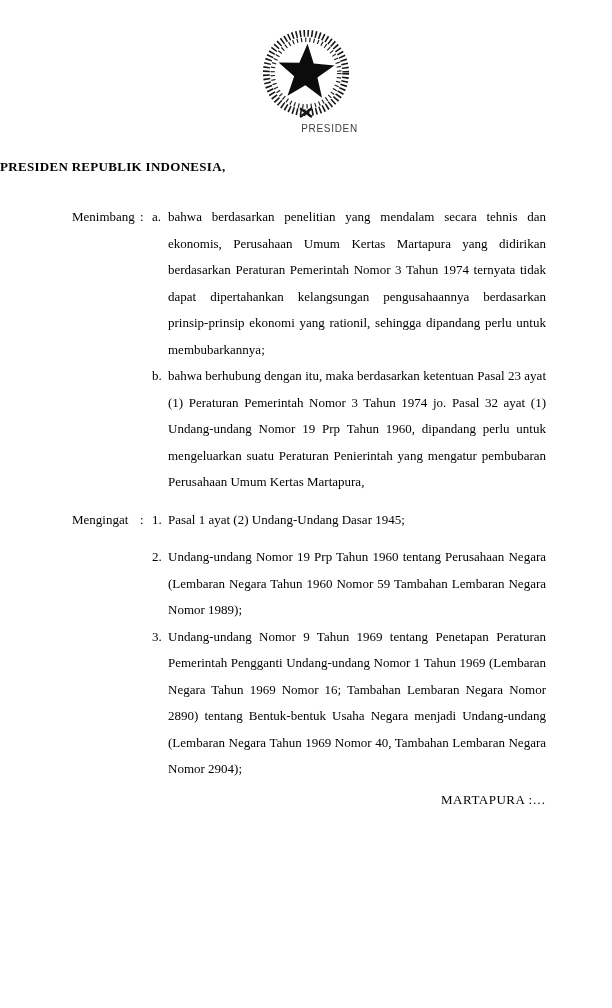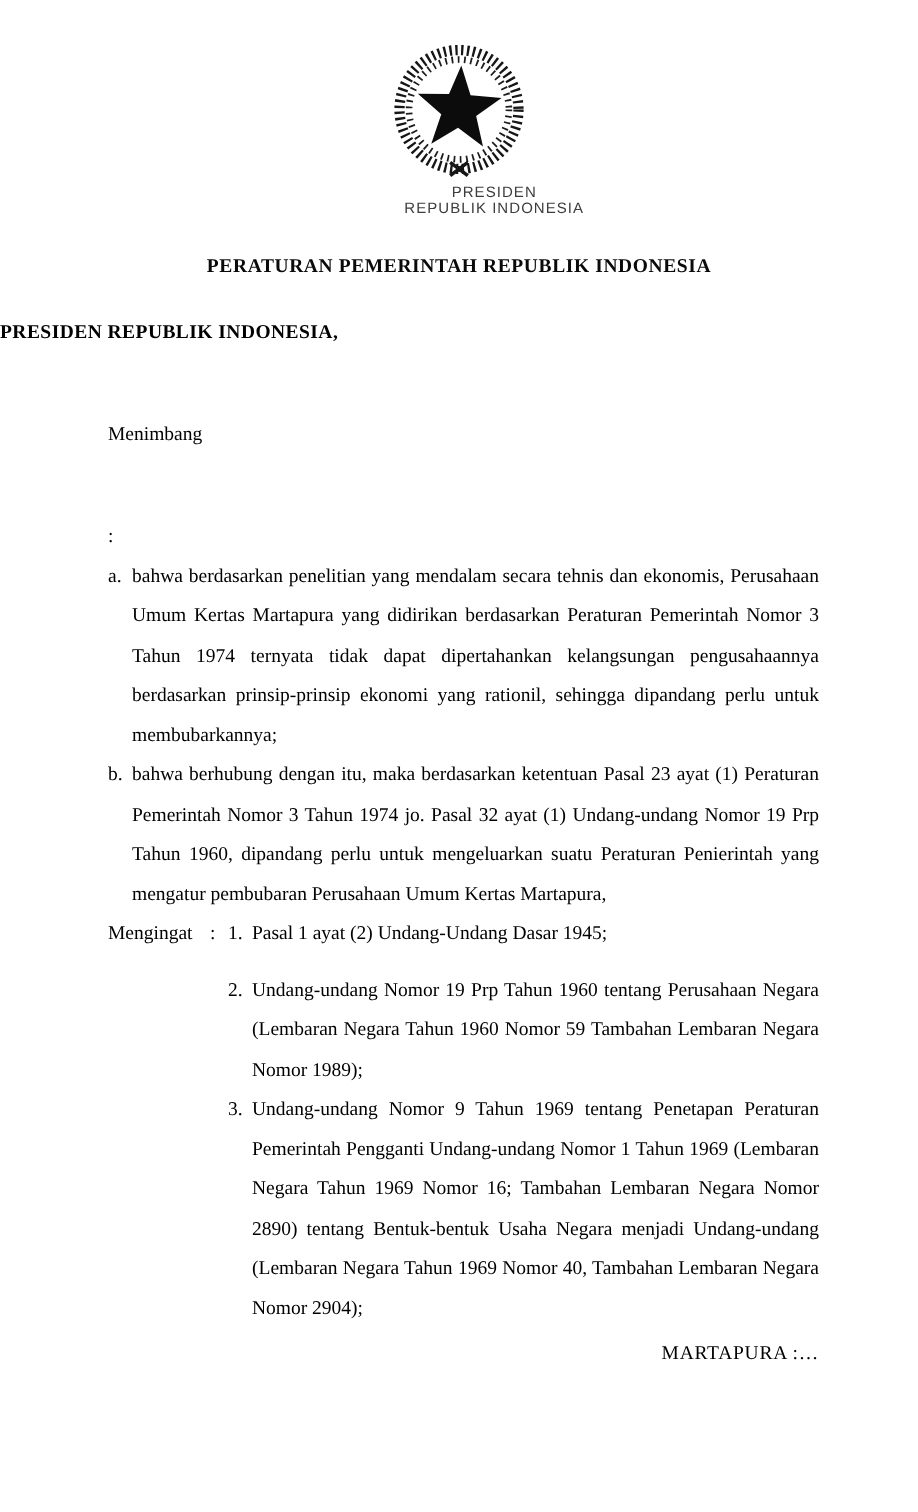--- a/index.html
+++ b/index.html
@@ -30,22 +30,22 @@
   .salutation {
     text-align: left; font-weight: bold;
     font-size: 13px; letter-spacing: 0.3px;
     margin-top: 21px; line-height: 23px;
   }
   .body-area { margin: 0 66px 0 72px; }
   .clause {
     display: flex; align-items: flex-start;
     font-size: 13px; line-height: 26.5px;
   }
-  .clause-first { margin-top: 44px; flex-direction: column; }
-  .clause + .clause { margin-top: 0; }
+  .clause-first { margin-top: 26px; }
+  .clause + .clause { margin-top: 11px; }
   .c-label { width: 68px; flex: 0 0 68px; }
   .c-colon { width: 12px; flex: 0 0 12px; }
   .c-items { flex: 1 1 auto; min-width: 0; }
   .item { display: flex; align-items: flex-start; }
   .item-gap-after { margin-bottom: 11px; }
   .marker { width: 16px; flex: 0 0 16px; }
   .item-text { flex: 1 1 auto; text-align: justify; font-family: Liberation Serif, serif; }
   .continuation {
     margin: 9px 66px 0 72px;
     text-align: right;
@@ -64,26 +64,24 @@
       <g transform="rotate(3)">
         <polygon fill="#0c0c0c" points="0,-30 7.35,-10.11 28.53,-9.27 11.89,3.86 17.63,24.27 0,12.5 -17.63,24.27 -11.89,3.86 -28.53,-9.27 -7.35,-10.11"></polygon>
       </g>
       <g>
         <path d="M -6 36 L 6 45 M 6 36 L -6 45" stroke="#161616" stroke-width="2.4" fill="none"></path>
         <circle cx="0" cy="40.5" r="2" fill="#161616"></circle>
       </g>
     </svg>
     <div class="org">
       <div>PRESIDEN</div>
-      <div>REPUBLIK INDONESIA</div>
     </div>
   </header>
 
   <div class="title-block">
-    <div>PERATURAN PEMERINTAH REPUBLIK INDONESIA</div>
   </div>
 
   <div class="salutation">PRESIDEN REPUBLIK INDONESIA,</div>
 
   <div class="body-area">
 
     <section class="clause clause-first">
       <div class="c-label">Menimbang</div>
       <div class="c-colon">:</div>
       <div class="c-items">

